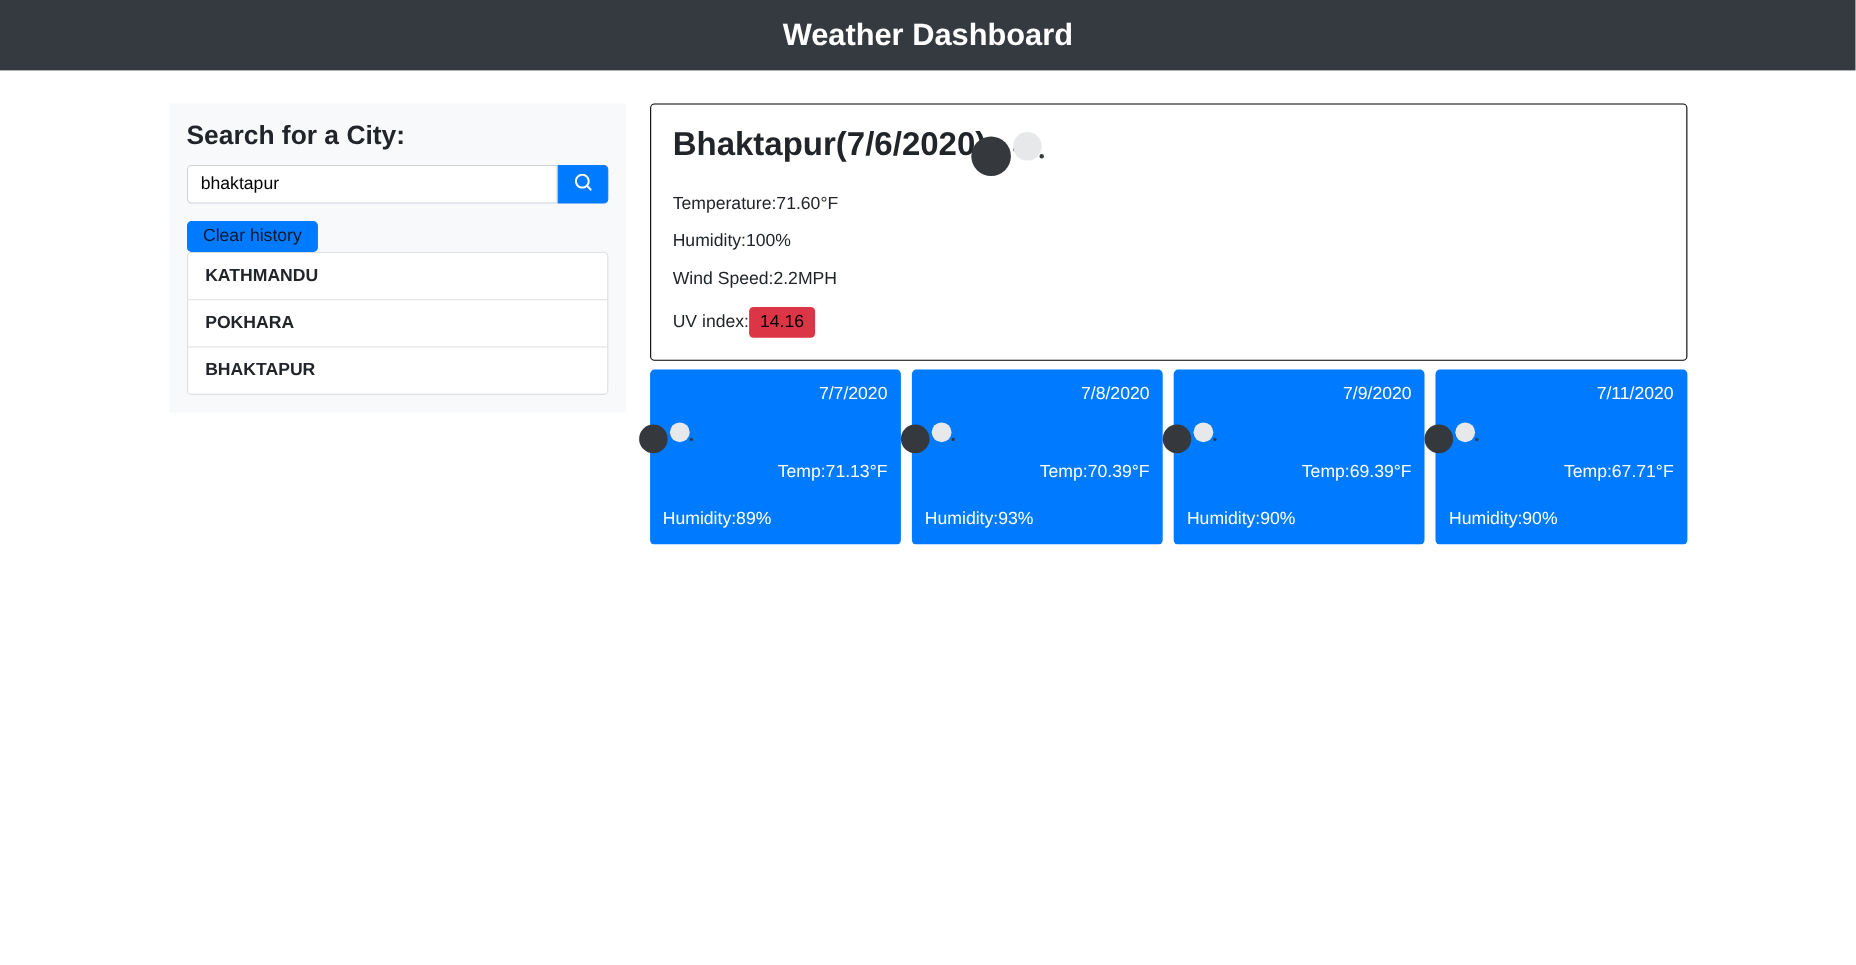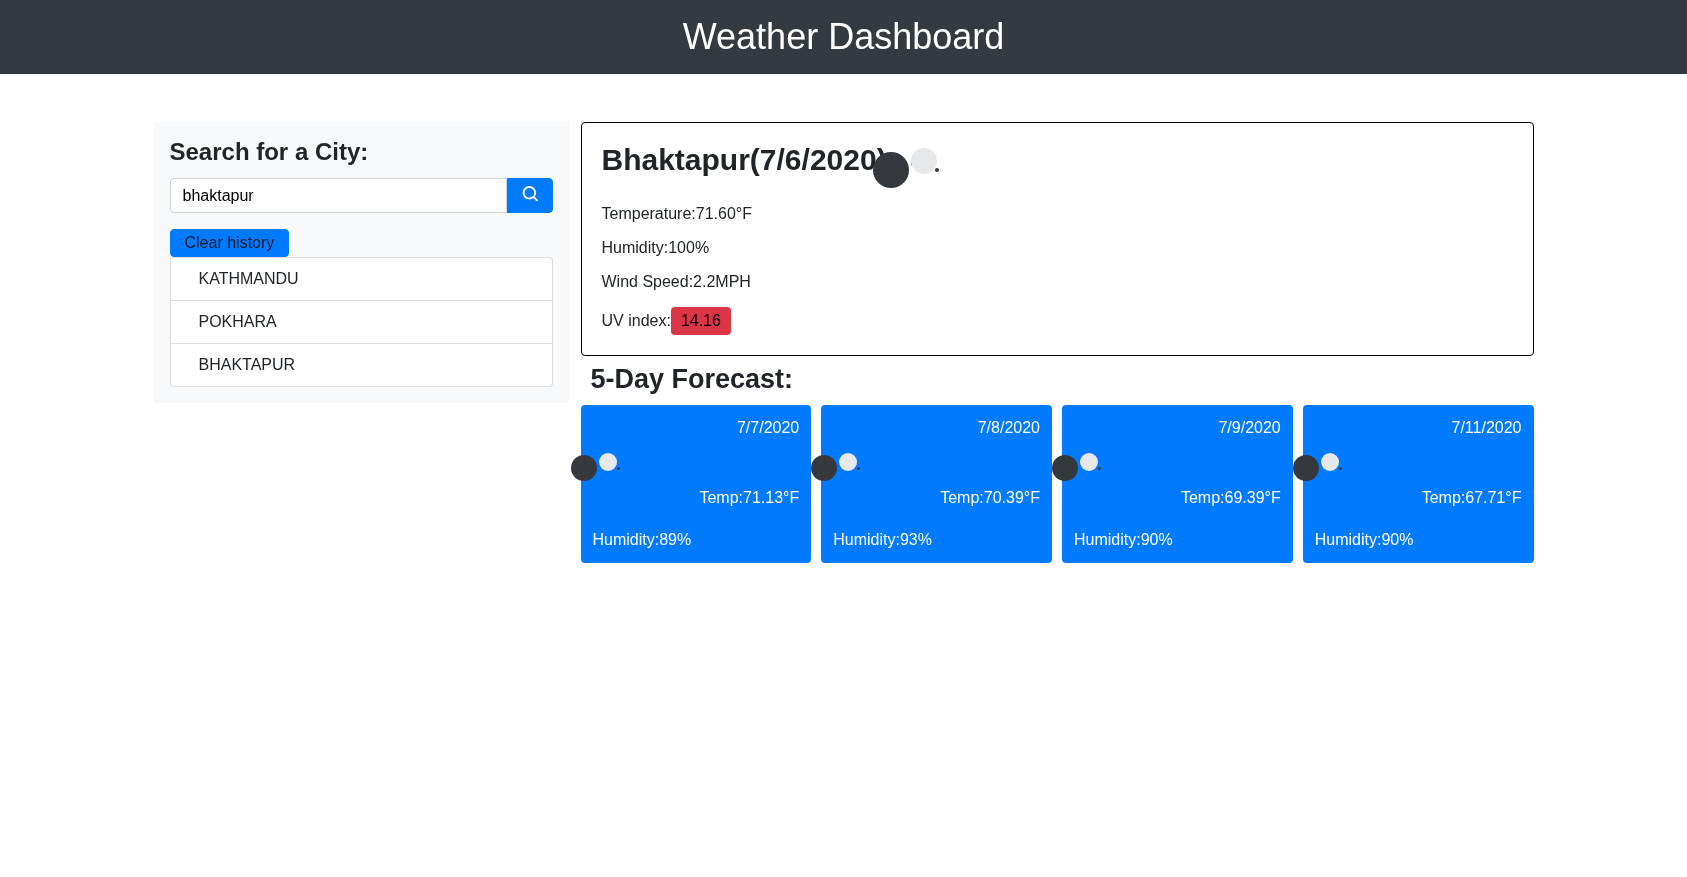--- a/index.html
+++ b/index.html
@@ -4,28 +4,28 @@
 <style>
   * { box-sizing: border-box; margin: 0; padding: 0; }
   body { font-family: Verdana, Geneva, sans-serif; background: #fff; color: #212529; }
   
   .header {
     background: #343a40;
     color: #fff;
     text-align: center;
     padding: 16px 0;
   }
-  .header h1 { font-size: 36px; font-weight: 400; }
+  .header h1 { font-size: 28px; font-weight: 700; }
   
   .container {
     display: flex;
     max-width: 1410px;
-    margin: 18px auto;
+    margin: 0 auto;
     padding: 30px 15px 0 15px;
-    gap: 12px;
+    gap: 22px;
   }
   
   .sidebar {
     background: #f8f9fa;
     padding: 16px;
     width: 415px;
     flex-shrink: 0;
     align-self: flex-start;
   }
   .sidebar h3 { font-size: 24px; font-weight: 700; margin-bottom: 12px; }
@@ -60,24 +60,25 @@
     font-family: inherit;
   }
   
   .history-list {
     list-style: none;
     border: 1px solid rgba(0,0,0,.125);
     border-radius: 4px;
     background: #fff;
   }
   .history-list li {
-    padding: 12px 28px;
+    padding: 12px 16px;
     border-bottom: 1px solid rgba(0,0,0,.125);
     font-size: 16px;
     cursor: pointer;
+    font-weight: bold;
   }
   .history-list li:last-child { border-bottom: none; }
   
   .main { flex: 1; }
   
   .current-card {
     border: 1px solid #000;
     border-radius: 4px;
     padding: 20px;
     margin-bottom: 8px;
@@ -183,21 +184,20 @@
         <span class="moon"></span><span class="cloud"></span><span class="drops"><span></span><span></span><span></span><span></span></span>
       </span>
       <div class="current-stats">
         <p><span>Temperature:</span><span>71.60°F</span></p>
         <p><span>Humidity:</span><span>100%</span></p>
         <p><span>Wind Speed:</span><span>2.2MPH</span></p>
         <p><span>UV index:</span><span class="uv-badge">14.16</span></p>
       </div>
     </div>
 
-    <h3 class="forecast-title">5-Day Forecast:</h3>
 
     <div class="forecast-row">
       <div class="forecast-card">
         <div class="f-date">7/7/2020</div>
         <div class="f-icon rain-icon"><span class="moon"></span><span class="cloud"></span><span class="drops"><span></span><span></span><span></span><span></span></span></div>
         <div class="f-temp">Temp:71.13°F</div>
         <div class="f-hum">Humidity:89%</div>
       </div>
       <div class="forecast-card">
         <div class="f-date">7/8/2020</div>

